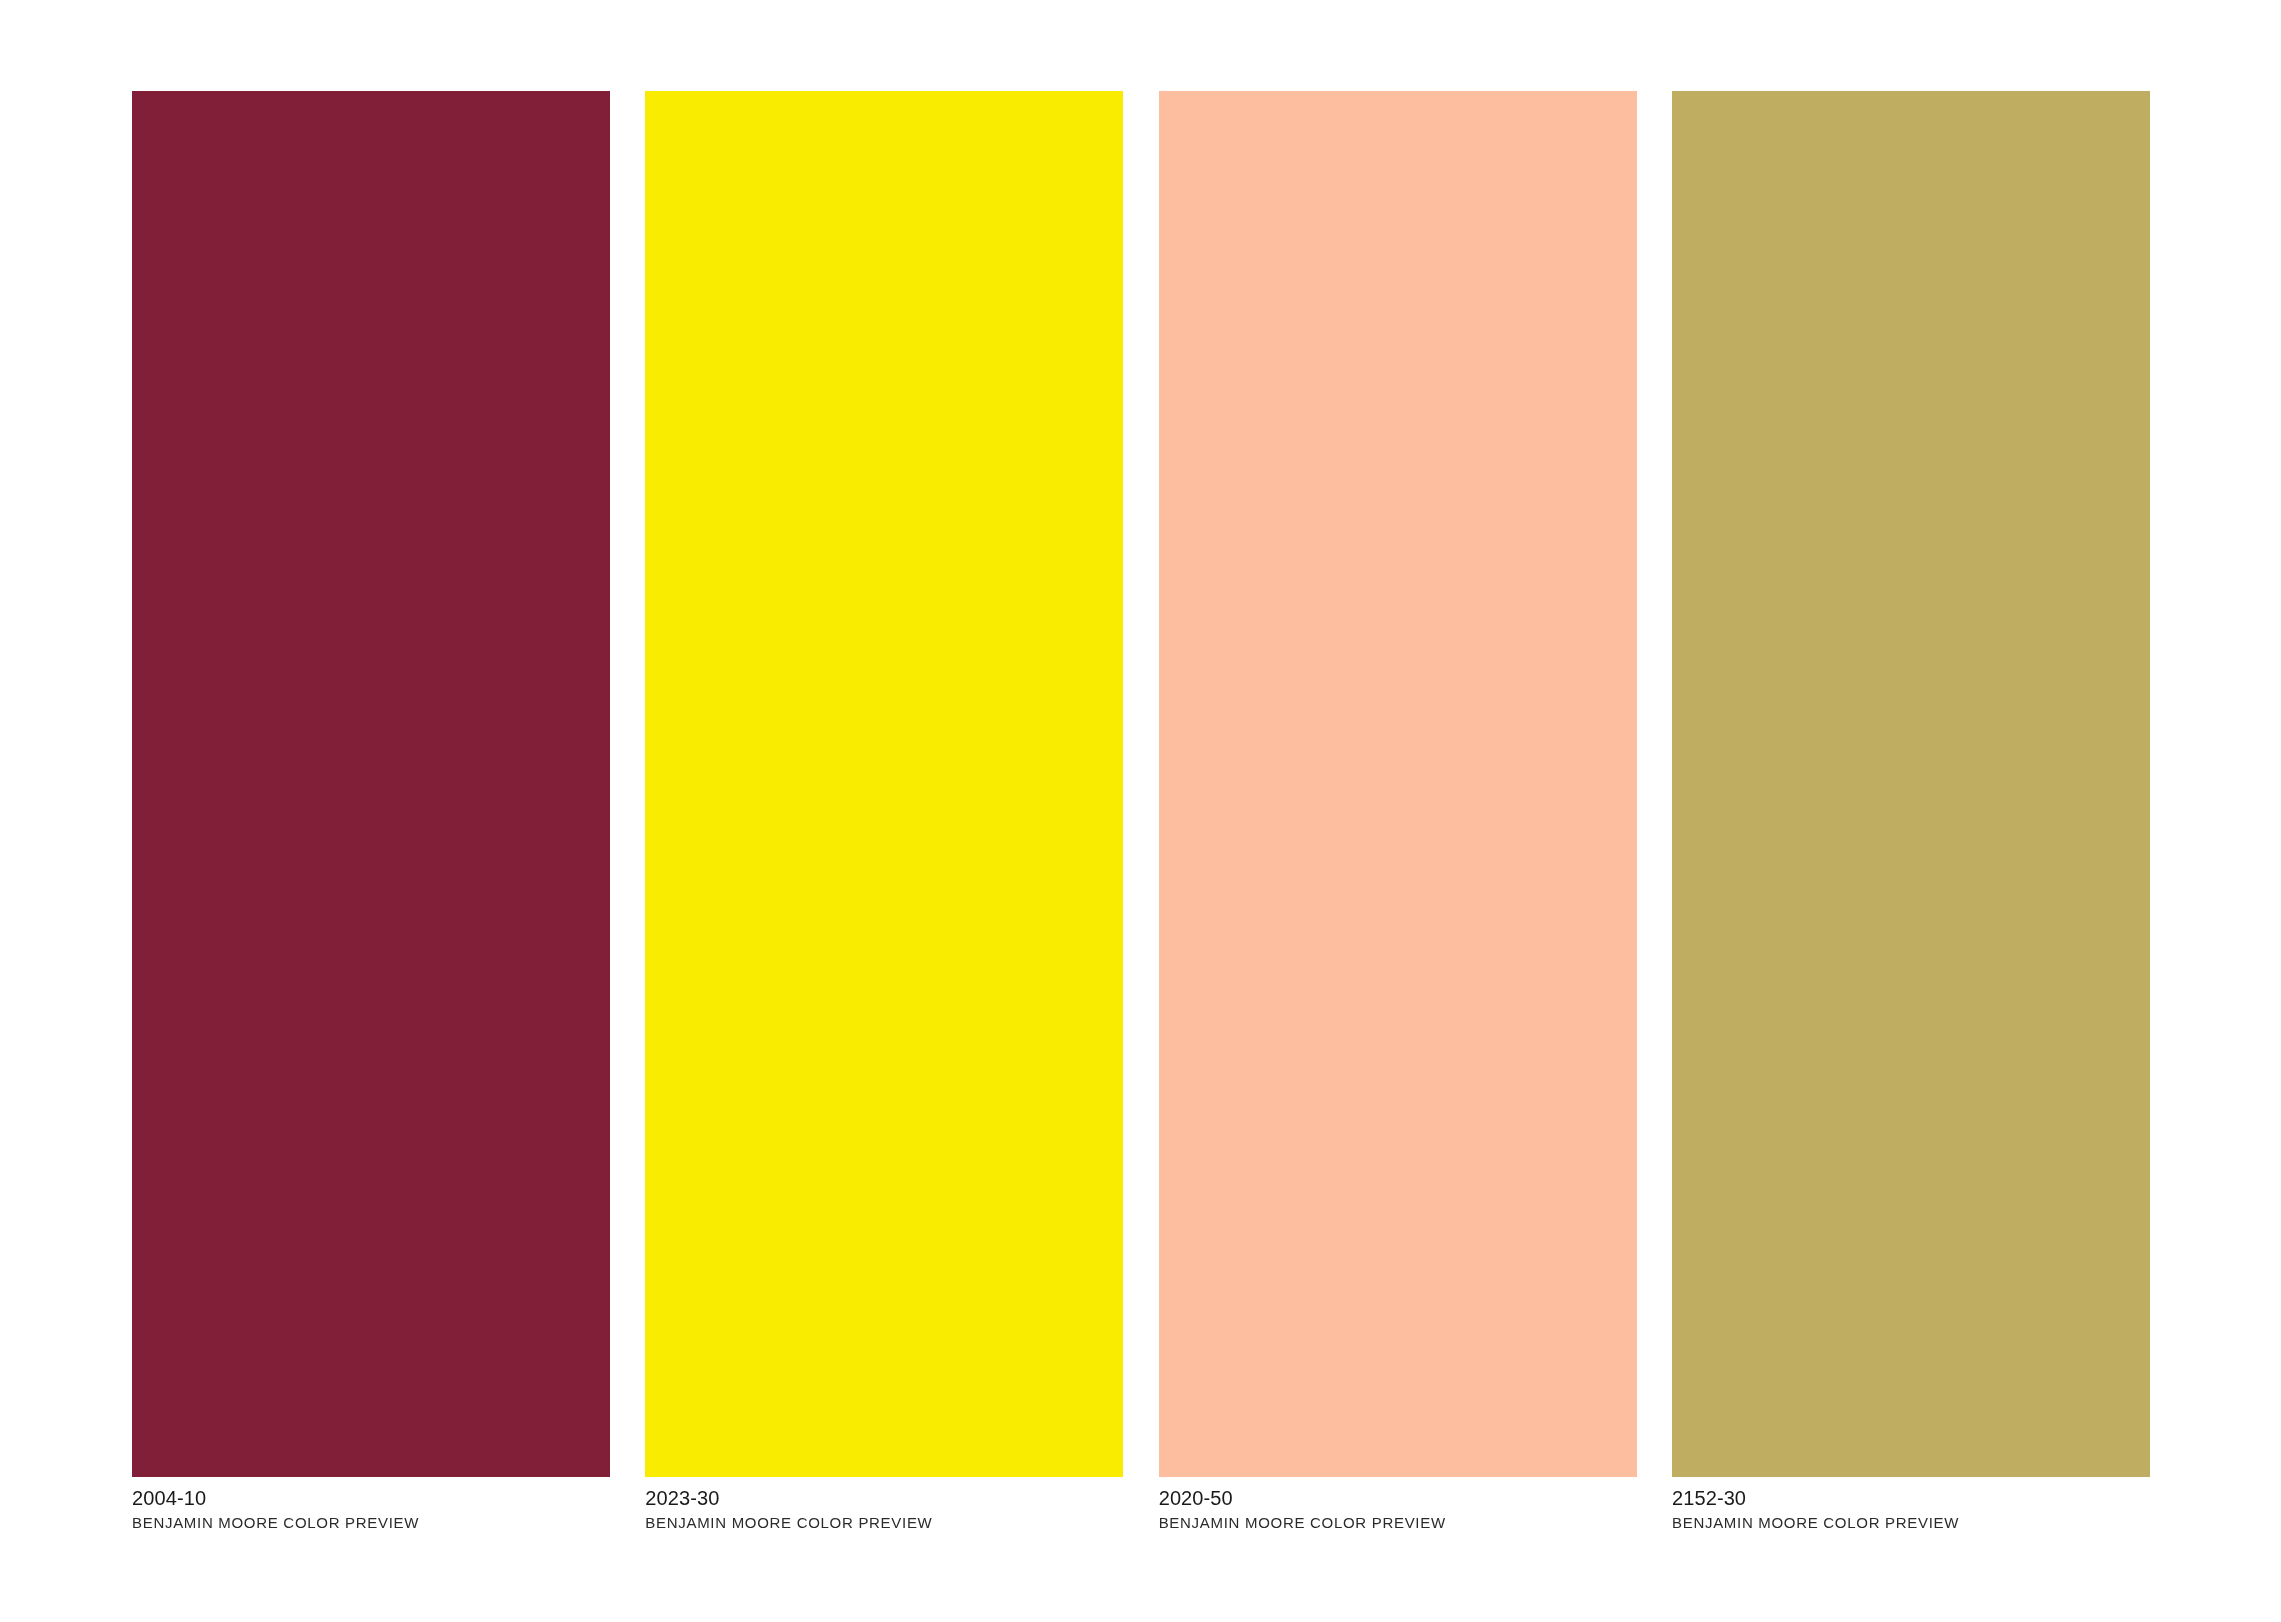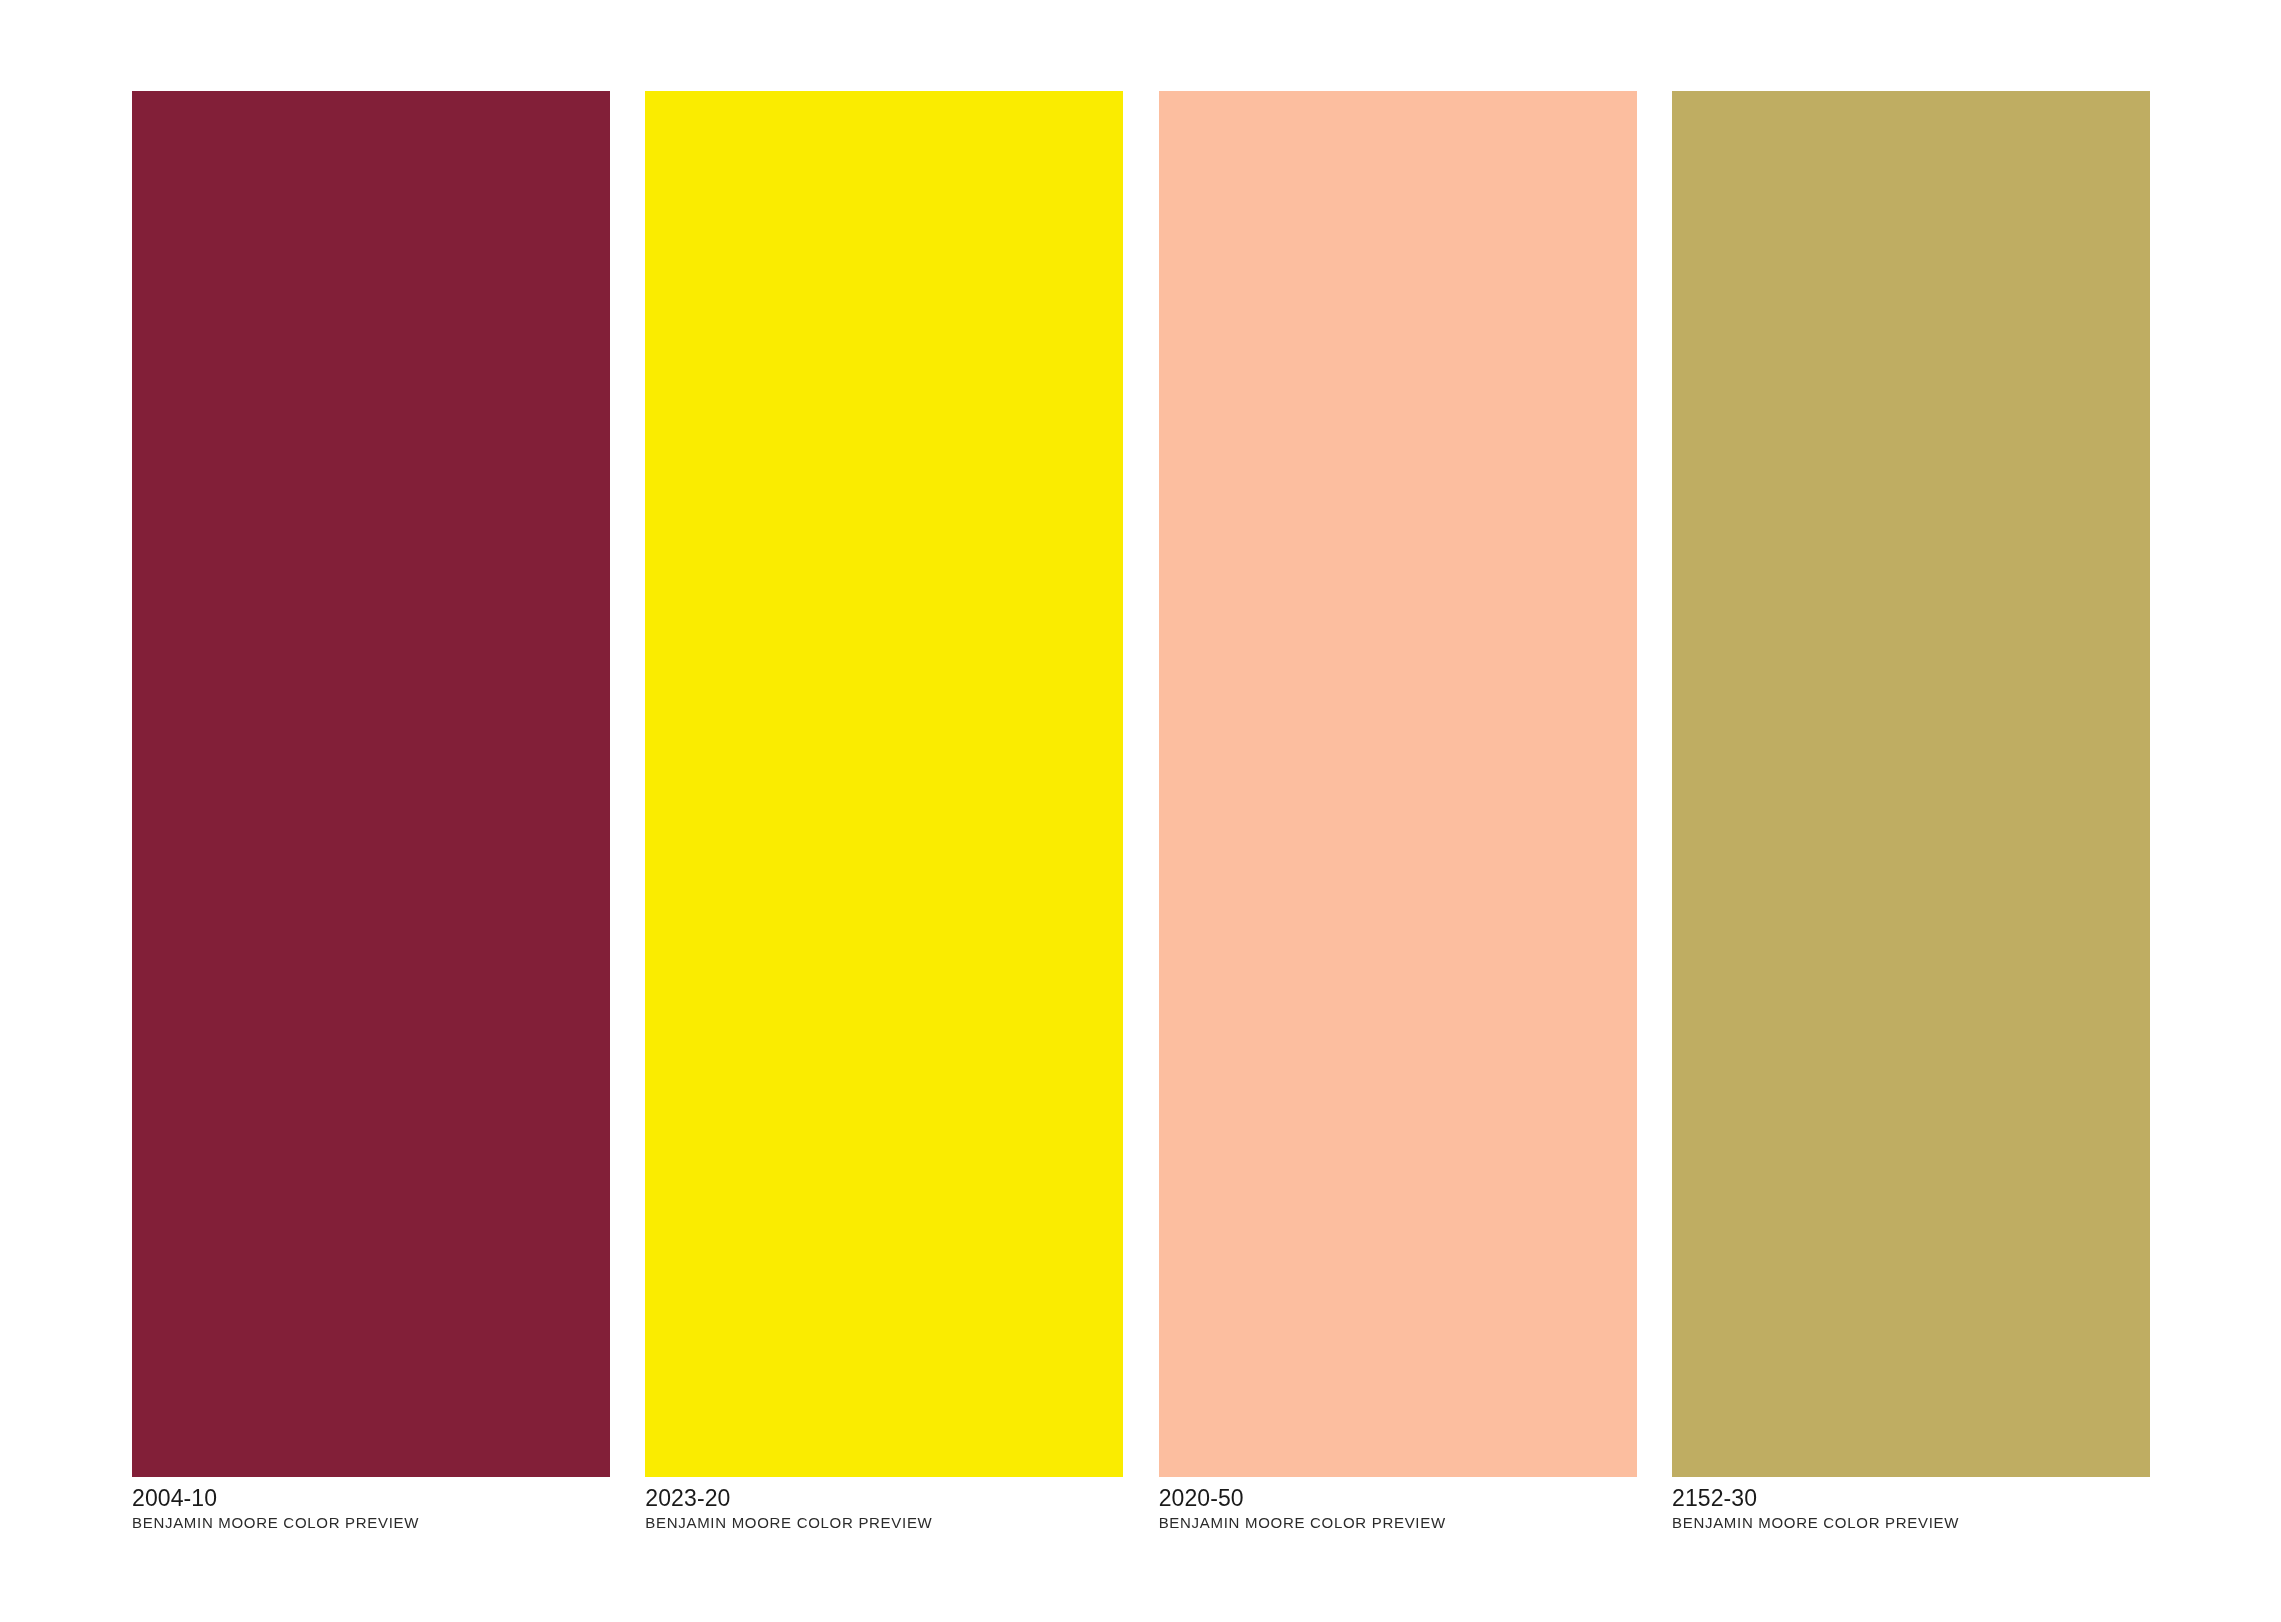--- a/index.html
+++ b/index.html
@@ -50,21 +50,21 @@
   }
 
   .swatch-caption {
     padding-top: 8px;
     display: block;
   }
 
   .swatch-code {
     display: block;
     font-family: "Liberation Sans", sans-serif;
-    font-size: 23px;
+    font-size: 20px;
     font-weight: 400;
     line-height: 27px;
     color: #1a1a1a;
     letter-spacing: 0.1px;
     white-space: nowrap;
   }
 
   .swatch-collection {
     display: block;
     margin-top: 3.6px;
@@ -88,21 +88,21 @@
       <div class="swatch-chip" style="background-color: rgb(130, 31, 56);"></div>
       <div class="swatch-caption">
         <span class="swatch-code">2004-10</span>
         <span class="swatch-collection">BENJAMIN MOORE COLOR PREVIEW</span>
       </div>
     </div>
 
     <div class="swatch-column">
       <div class="swatch-chip" style="background-color: rgb(250, 236, 0);"></div>
       <div class="swatch-caption">
-        <span class="swatch-code">2023-20</span>
+        <span class="swatch-code">2023-30</span>
         <span class="swatch-collection">BENJAMIN MOORE COLOR PREVIEW</span>
       </div>
     </div>
 
     <div class="swatch-column">
       <div class="swatch-chip" style="background-color: rgb(252, 190, 159);"></div>
       <div class="swatch-caption">
         <span class="swatch-code">2020-50</span>
         <span class="swatch-collection">BENJAMIN MOORE COLOR PREVIEW</span>
       </div>

